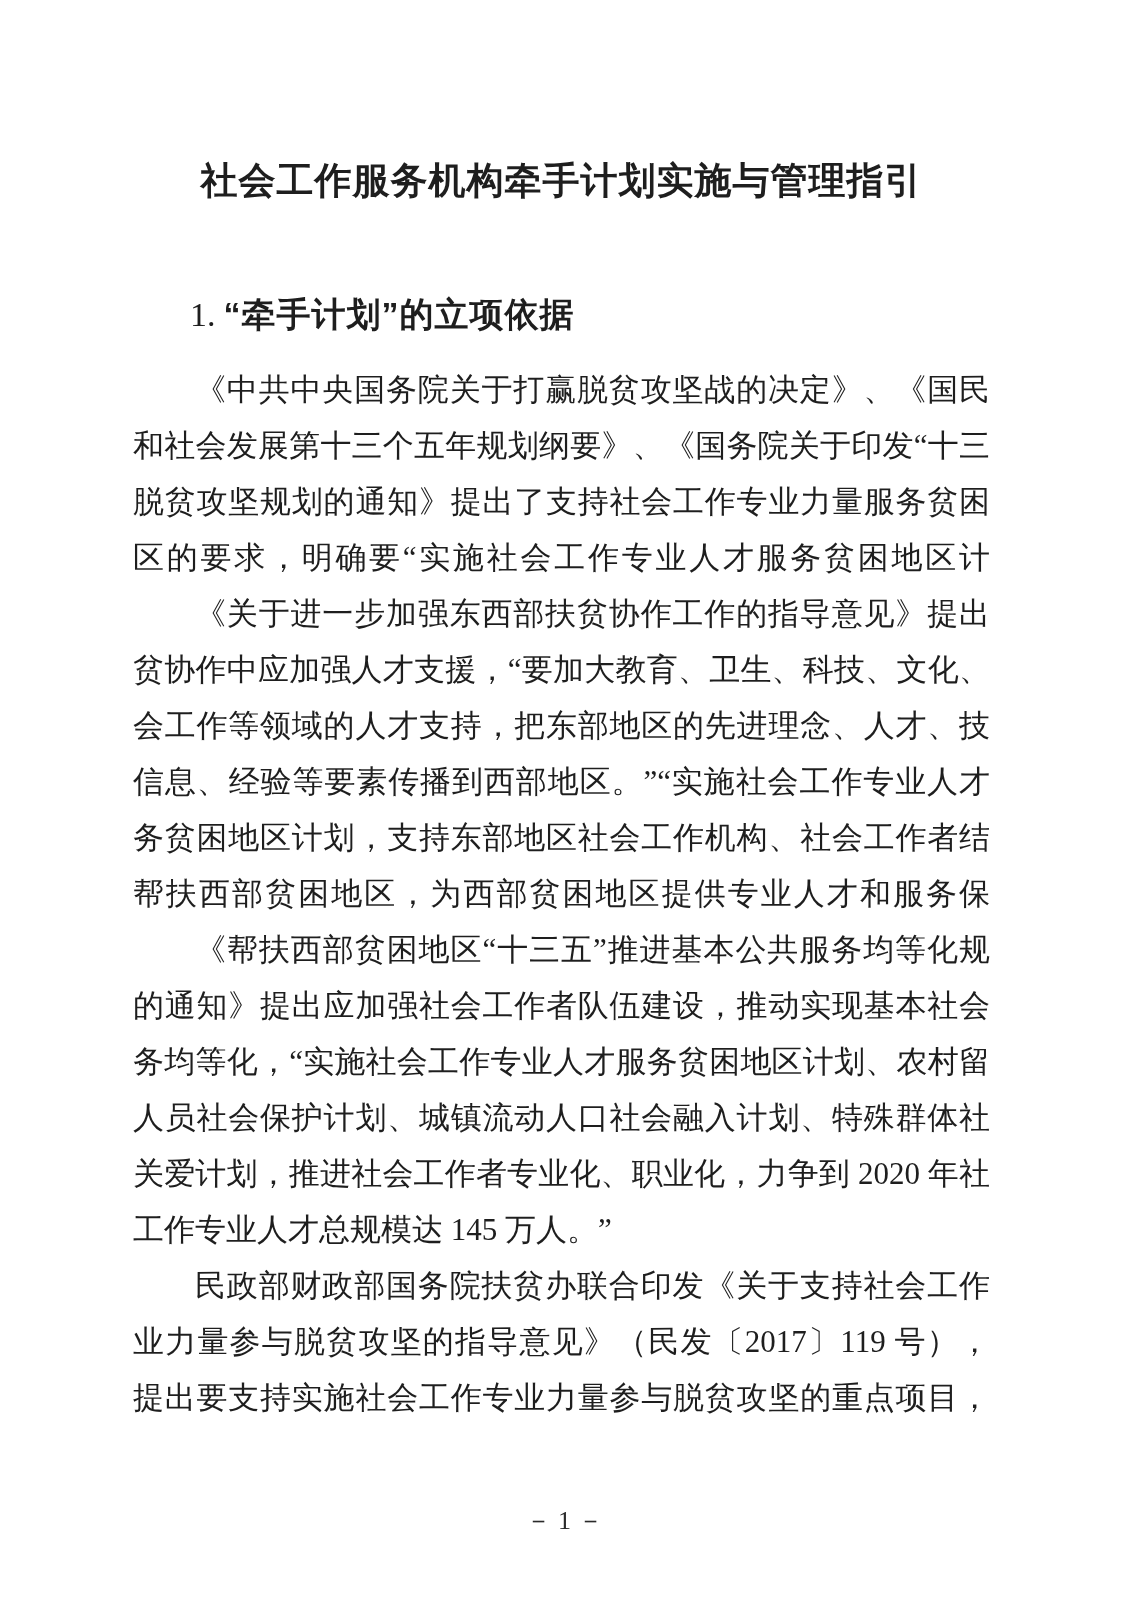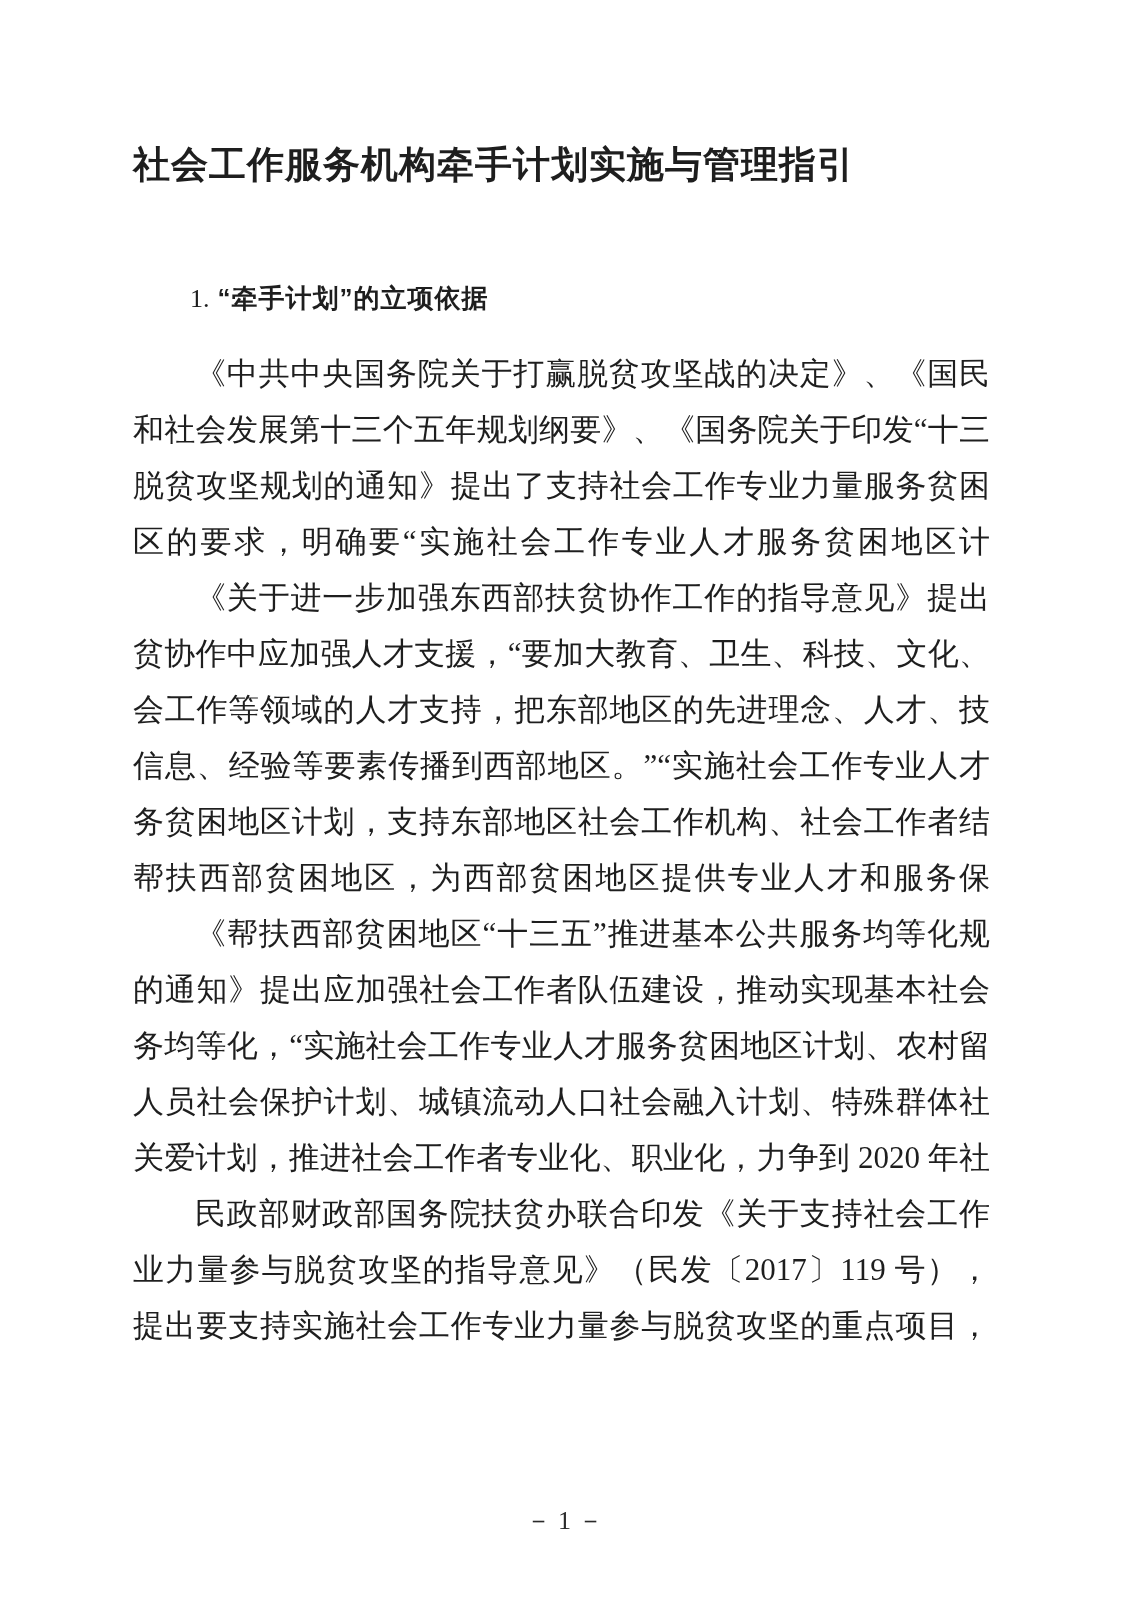--- a/index.html
+++ b/index.html
@@ -14,31 +14,31 @@
     background: #ffffff;
     color: #1e1e1e;
     font-family: "Liberation Serif", serif;
     overflow: hidden;
     margin: 0 auto;
   }
   .content {
     padding: 140px 139px 0 133px;
   }
   .doc-title {
-    margin: 0;
-    text-align: left;
+    margin: 16px;
+    text-align: center;
     font-size: 37px;
     line-height: 50px;
     font-weight: bold;
     font-family: "Liberation Serif", serif;
     letter-spacing: 1px;
   }
   .section-heading {
     margin: 88px 0 0 57px;
-    font-size: 26px;
+    font-size: 34px;
     line-height: 40px;
     white-space: nowrap;
   }
   .heading-num {
     font-family: "Liberation Serif", serif;
     font-weight: normal;
     margin-right: 8px;
   }
   .heading-text {
     font-family: "Liberation Sans", sans-serif;
@@ -107,20 +107,21 @@
         <div class="line">务贫困地区计划，支持东部地区社会工作机构、社会工作者结对</div>
         <div class="line">帮扶西部贫困地区，为西部贫困地区提供专业人才和服务保障。”</div>
       </div>
 
       <div class="para">
         <div class="line first">《帮扶西部贫困地区“十三五”推进基本公共服务均等化规划</div>
         <div class="line">的通知》提出应加强社会工作者队伍建设，推动实现基本社会服</div>
         <div class="line">务均等化，“实施社会工作专业人才服务贫困地区计划、农村留守</div>
         <div class="line">人员社会保护计划、城镇流动人口社会融入计划、特殊群体社会</div>
         <div class="line">关爱计划，推进社会工作者专业化、职业化，力争到 2020 年社会</div>
+        <div class="line short">工作专业人才总规模达 145 万人。”</div>
       </div>
 
       <div class="para">
         <div class="line first">民政部财政部国务院扶贫办联合印发《关于支持社会工作专</div>
         <div class="line">业力量参与脱贫攻坚的指导意见》（民发〔2017〕119 号），明确</div>
         <div class="line">提出要支持实施社会工作专业力量参与脱贫攻坚的重点项目，其</div>
       </div>
 
     </div>
   </div>

